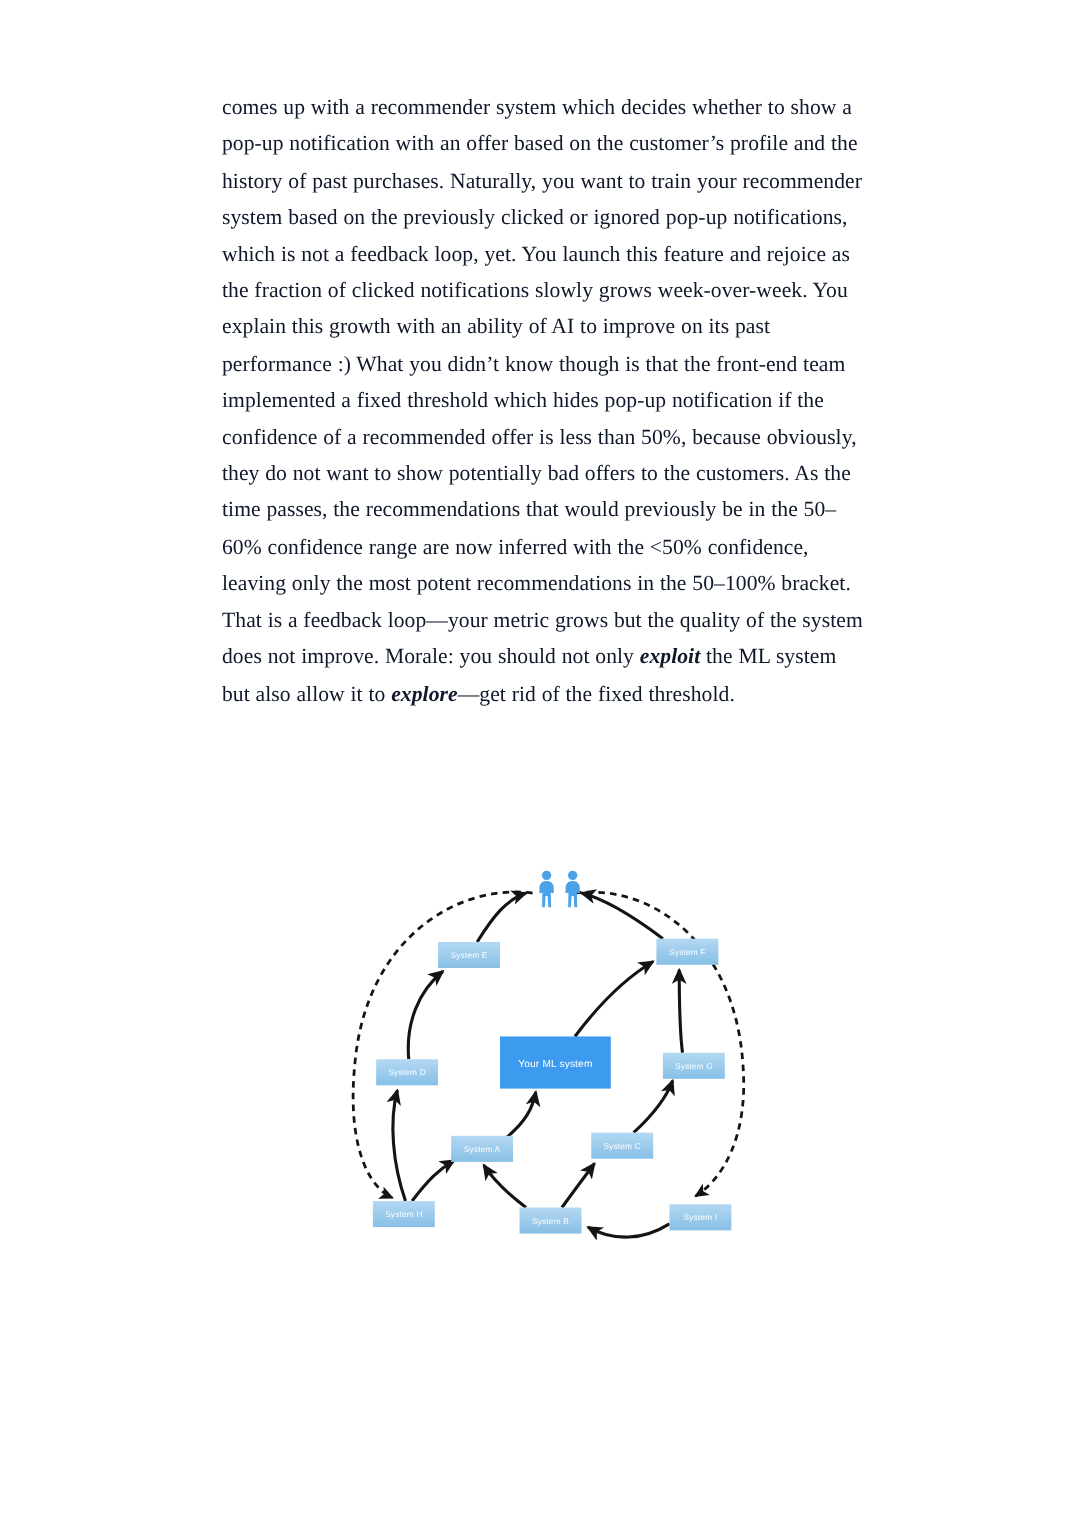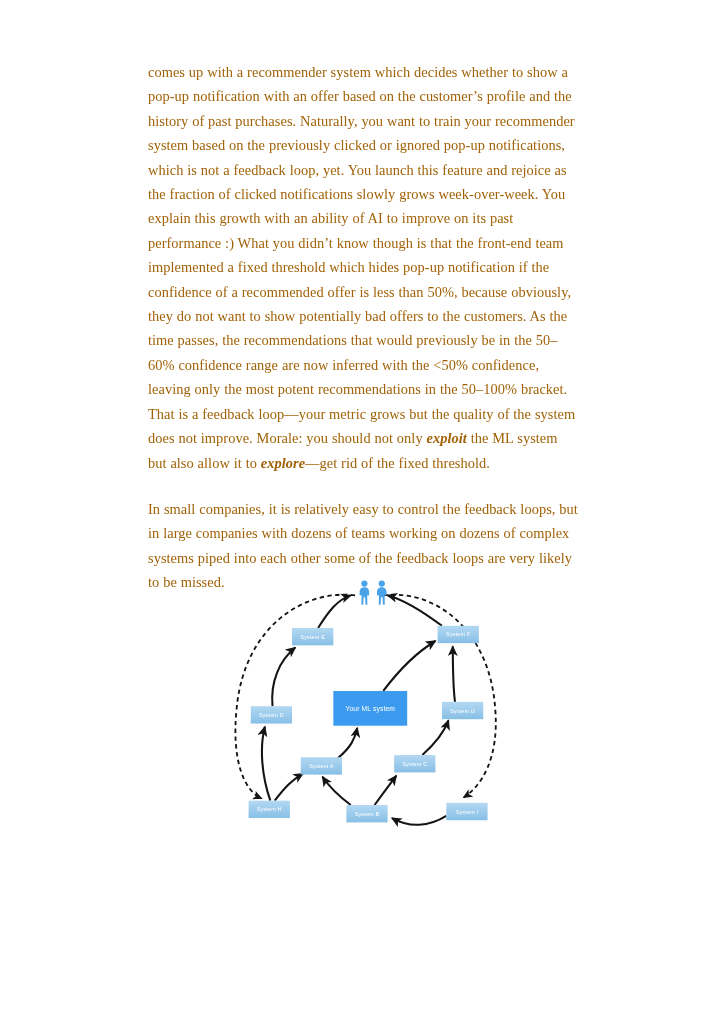--- a/index.html
+++ b/index.html
@@ -18,21 +18,21 @@
   .body-col {
     position: absolute;
     left: 148px;
     top: 60px;
     width: 430px;
   }
   p.para {
     margin: 0 0 22px 0;
     font-size: 14.4px;
     line-height: 24.4px;
-    color: #a16207;
+    color: #0f172a;
     text-align: left;
     letter-spacing: 0.05px;
     word-spacing: 0.2px;
   }
   p.para.tail {
     margin-bottom: 0;
   }
   .bi {
     font-weight: bold;
     font-style: italic;
@@ -69,21 +69,20 @@
 </style>
 </head>
 <body>
 
 <div class="page">
 
   <div class="body-col">
 
     <p class="para"><span>comes up with a recommender system which decides whether to show a pop-up notification with an offer based on the customer’s profile and the history of past purchases. Naturally, you want to train your recommender system based on the previously clicked or ignored pop-up notifications, which is not a feedback loop, yet. You launch this feature and rejoice as the fraction of clicked notifications slowly grows week-over-week. You explain this growth with an ability of AI to improve on its past performance :) What you didn’t know though is that the front-end team implemented a fixed threshold which hides pop-up notification if the confidence of a recommended offer is less than 50%, because obviously, they do not want to show potentially bad offers to the customers. As the time passes, the recommendations that would previously be in the 50–60% confidence range are now inferred with the &lt;50% confidence, leaving only the most potent recommendations in the 50–100% bracket. That is a feedback loop—your metric grows but the quality of the system does not improve. Morale: you should not only </span><span class="bi">exploit</span><span> the ML system but also allow it to </span><span class="bi">explore</span><span>—get rid of the fixed threshold.</span></p>
 
-    <p class="para tail">In small companies, it is relatively easy to control the feedback loops, but in large companies with dozens of teams working on dozens of complex systems piped into each other some of the feedback loops are very likely to be missed.</p>
 
   </div>
 
   <div class="figure">
     <svg viewBox="0 0 254 232" xmlns="http://www.w3.org/2000/svg">
       <defs>
         <linearGradient id="nodeGrad" x1="0" y1="0" x2="0" y2="1">
           <stop offset="0%" stop-color="#b3d8f2"></stop>
           <stop offset="100%" stop-color="#87bfe6"></stop>
         </linearGradient>

